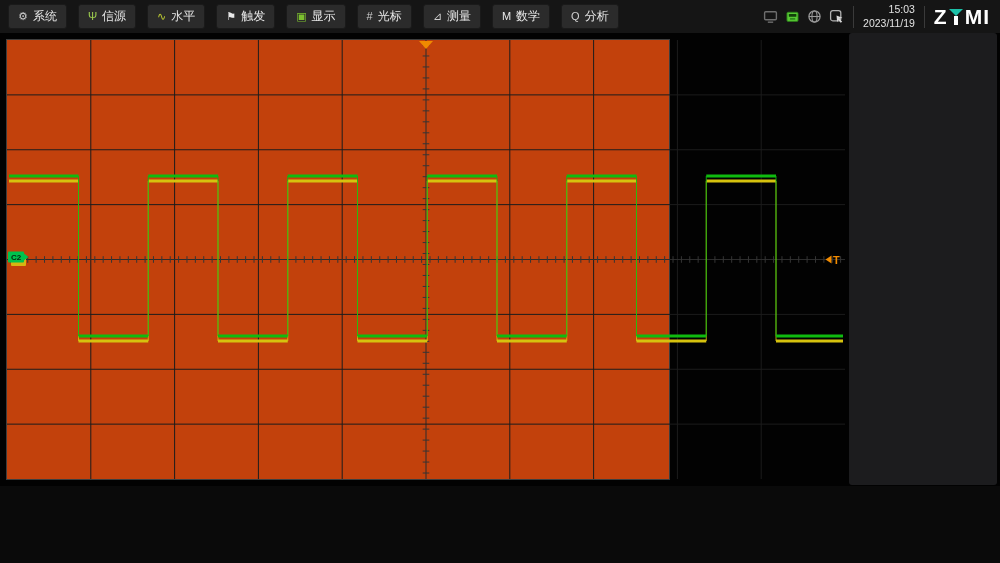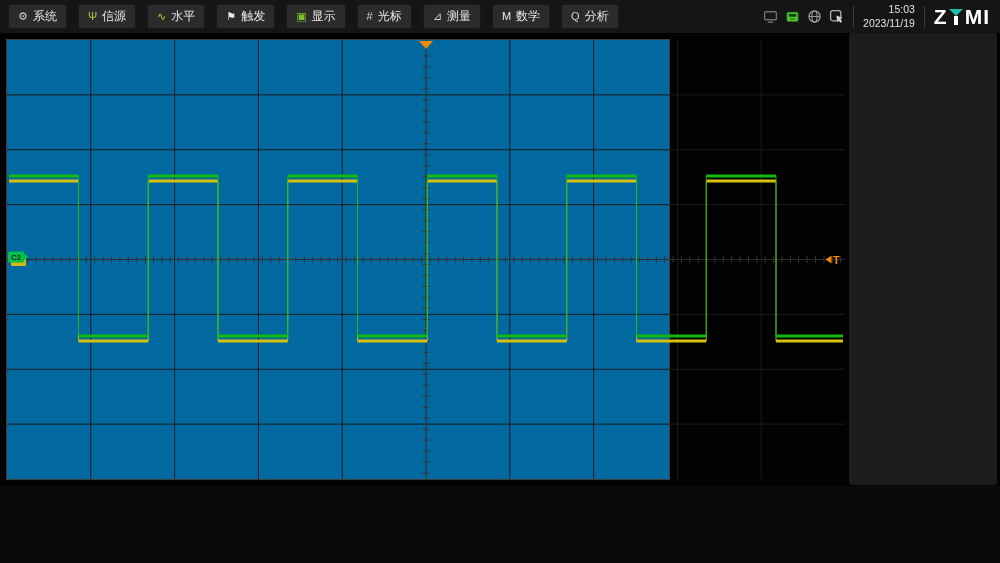--- a/index.html
+++ b/index.html
@@ -19,21 +19,21 @@
   .statusics{display:flex;align-items:center;gap:7px;}
   .vsep{width:1px;height:22px;background:#3a3a3a;}
   .clockblk{text-align:right;font-size:10.5px;line-height:1.25;color:#e2e2e2;}
   .logo{display:flex;align-items:center;font-weight:bold;font-size:21px;letter-spacing:1px;color:#fff;padding-right:2px;}
   .logo-t{display:flex;flex-direction:column;align-items:center;width:15px;margin:0 1px;}
   .logo-tri{width:0;height:0;border-left:7px solid transparent;border-right:7px solid transparent;
             border-top:7px solid #1cc0a8;}
   .logo-stem{width:3.5px;height:9px;background:#fff;}
 
   
-  .plot{position:absolute;left:6px;top:39px;width:664px;height:441px;border:1px solid #3e3e3e;background:#0369a1;}
+  .plot{position:absolute;left:6px;top:39px;width:664px;height:441px;border:1px solid #3e3e3e;background:#c2410c;}
   .plot svg{display:block;}
   .right-panel{position:absolute;left:849px;top:33px;width:148px;height:452px;background:#1c1c1e;border-radius:3px;}
 
   
   .bottombar{position:absolute;left:0;top:486px;width:1000px;height:77px;background:#0a0a0a;}
 </style>
 </head>
 <body>
 
 <div class="screen">

